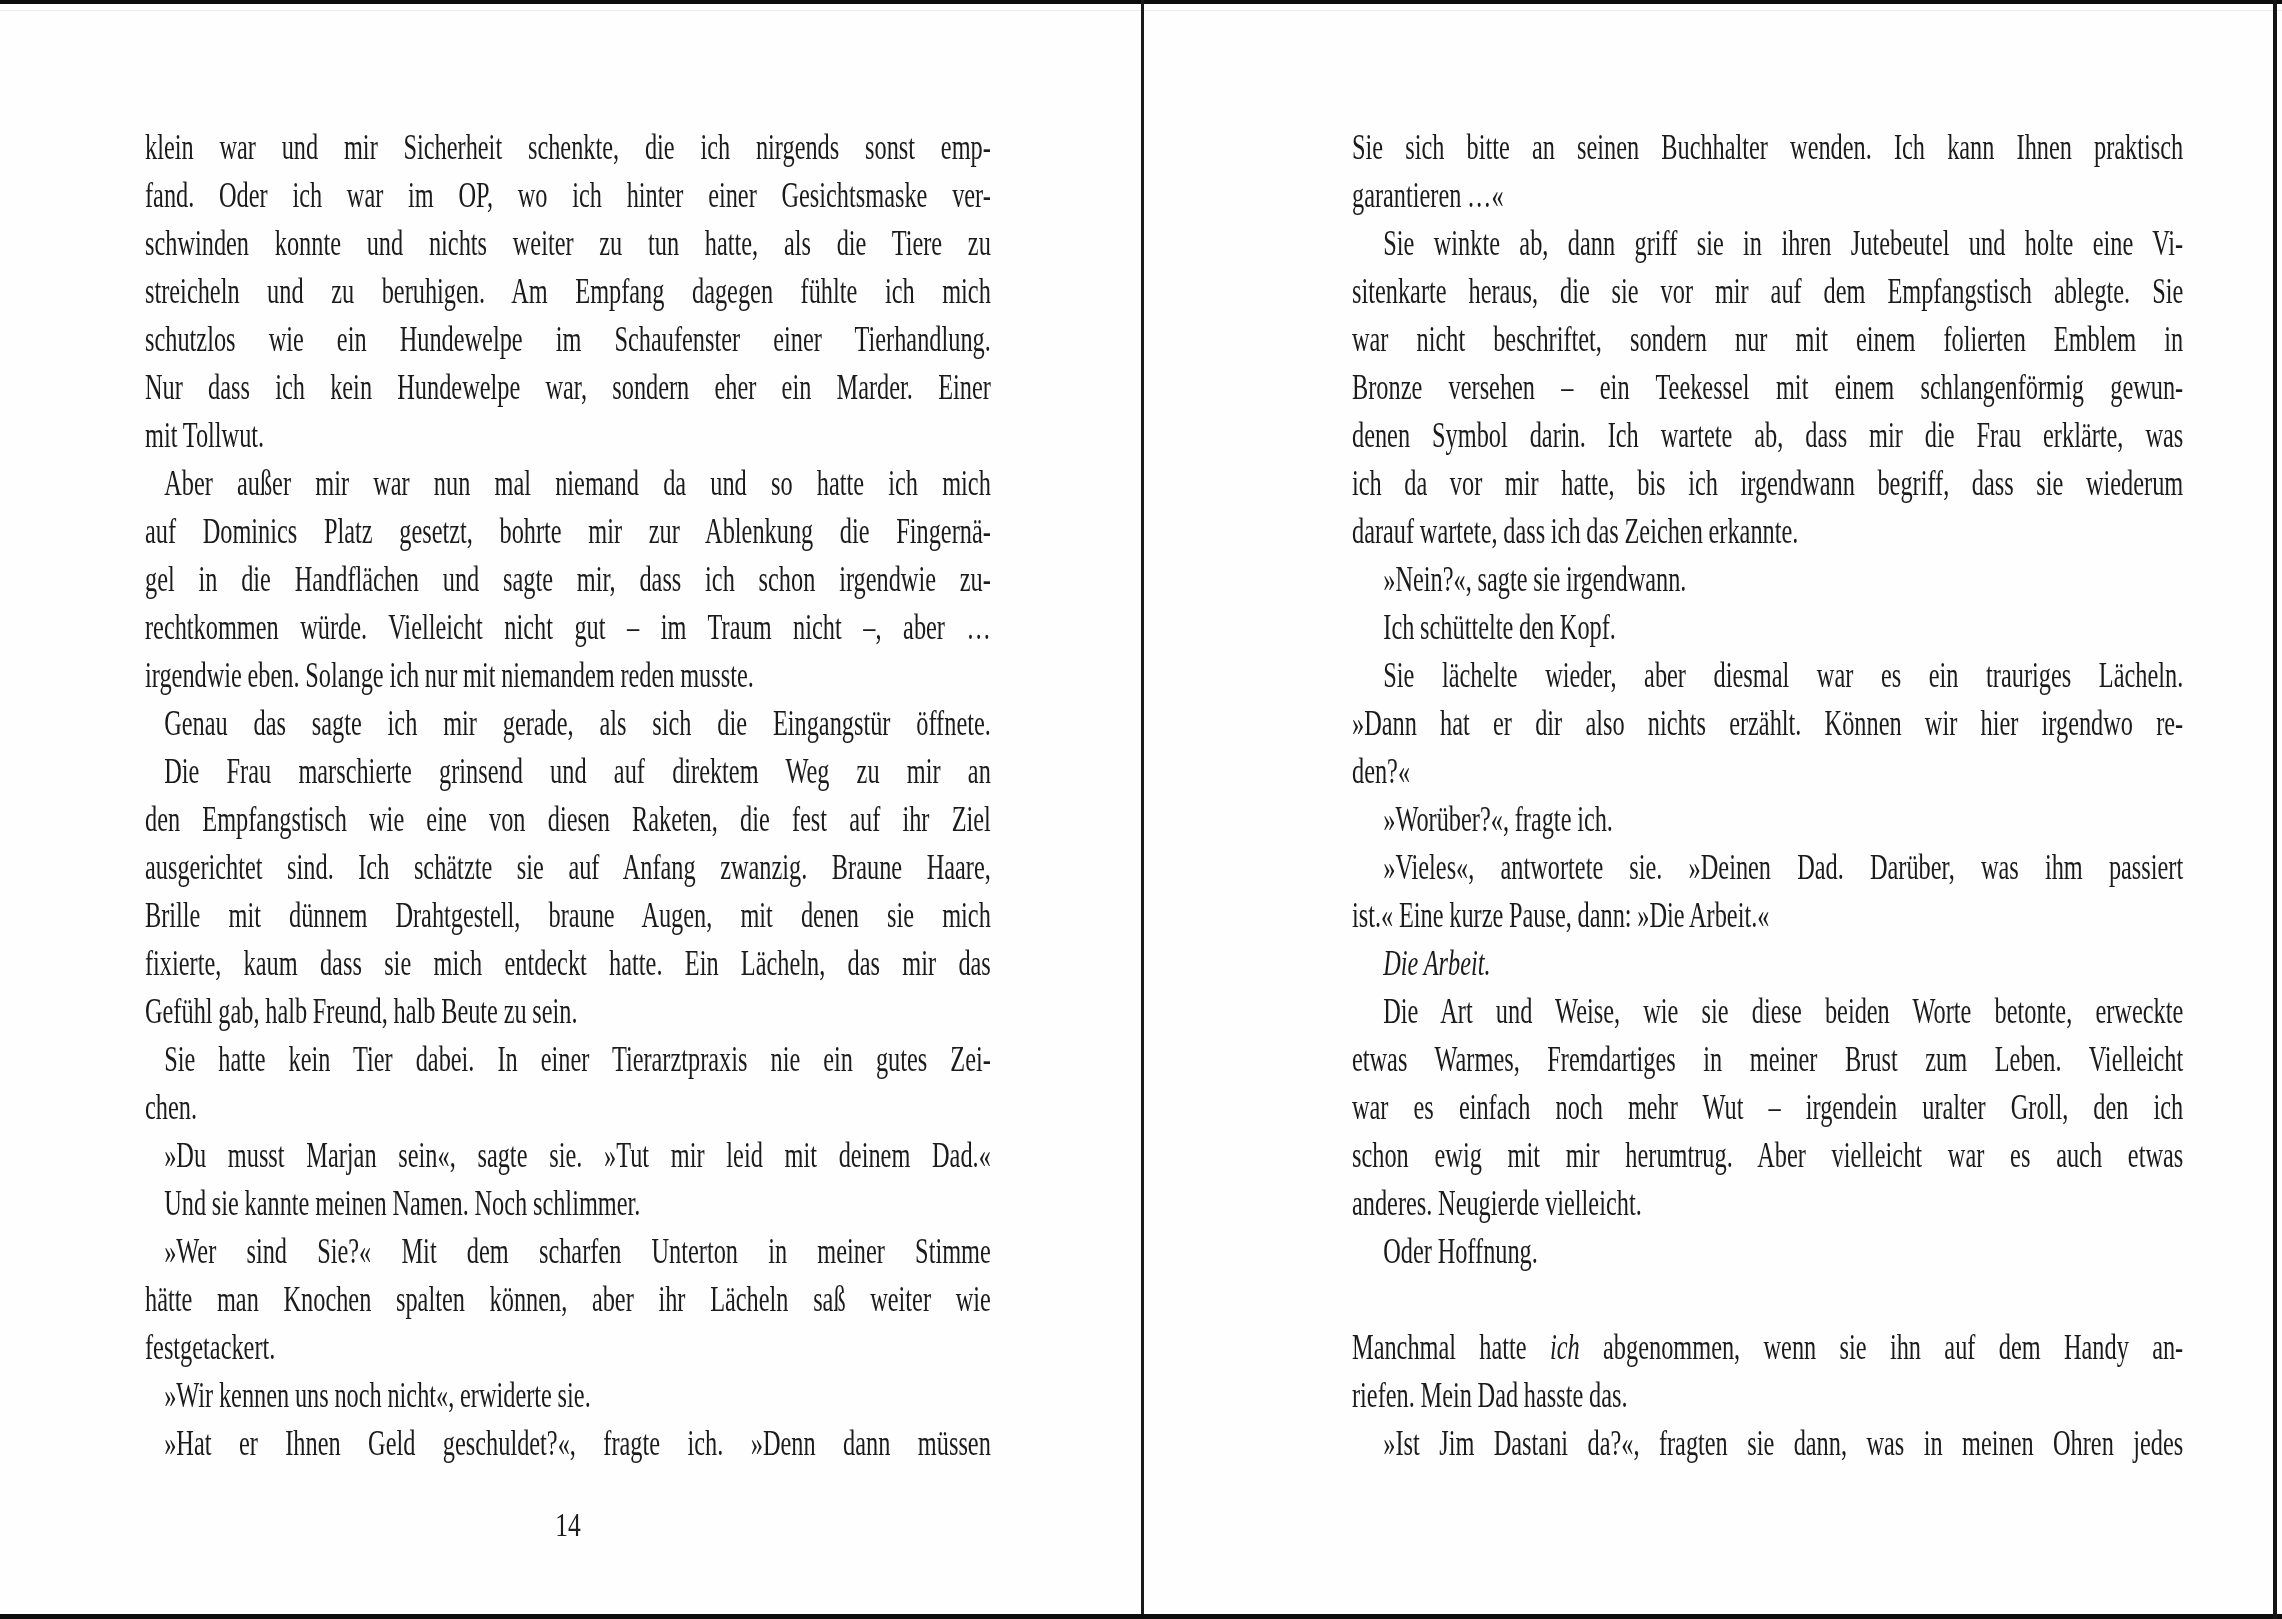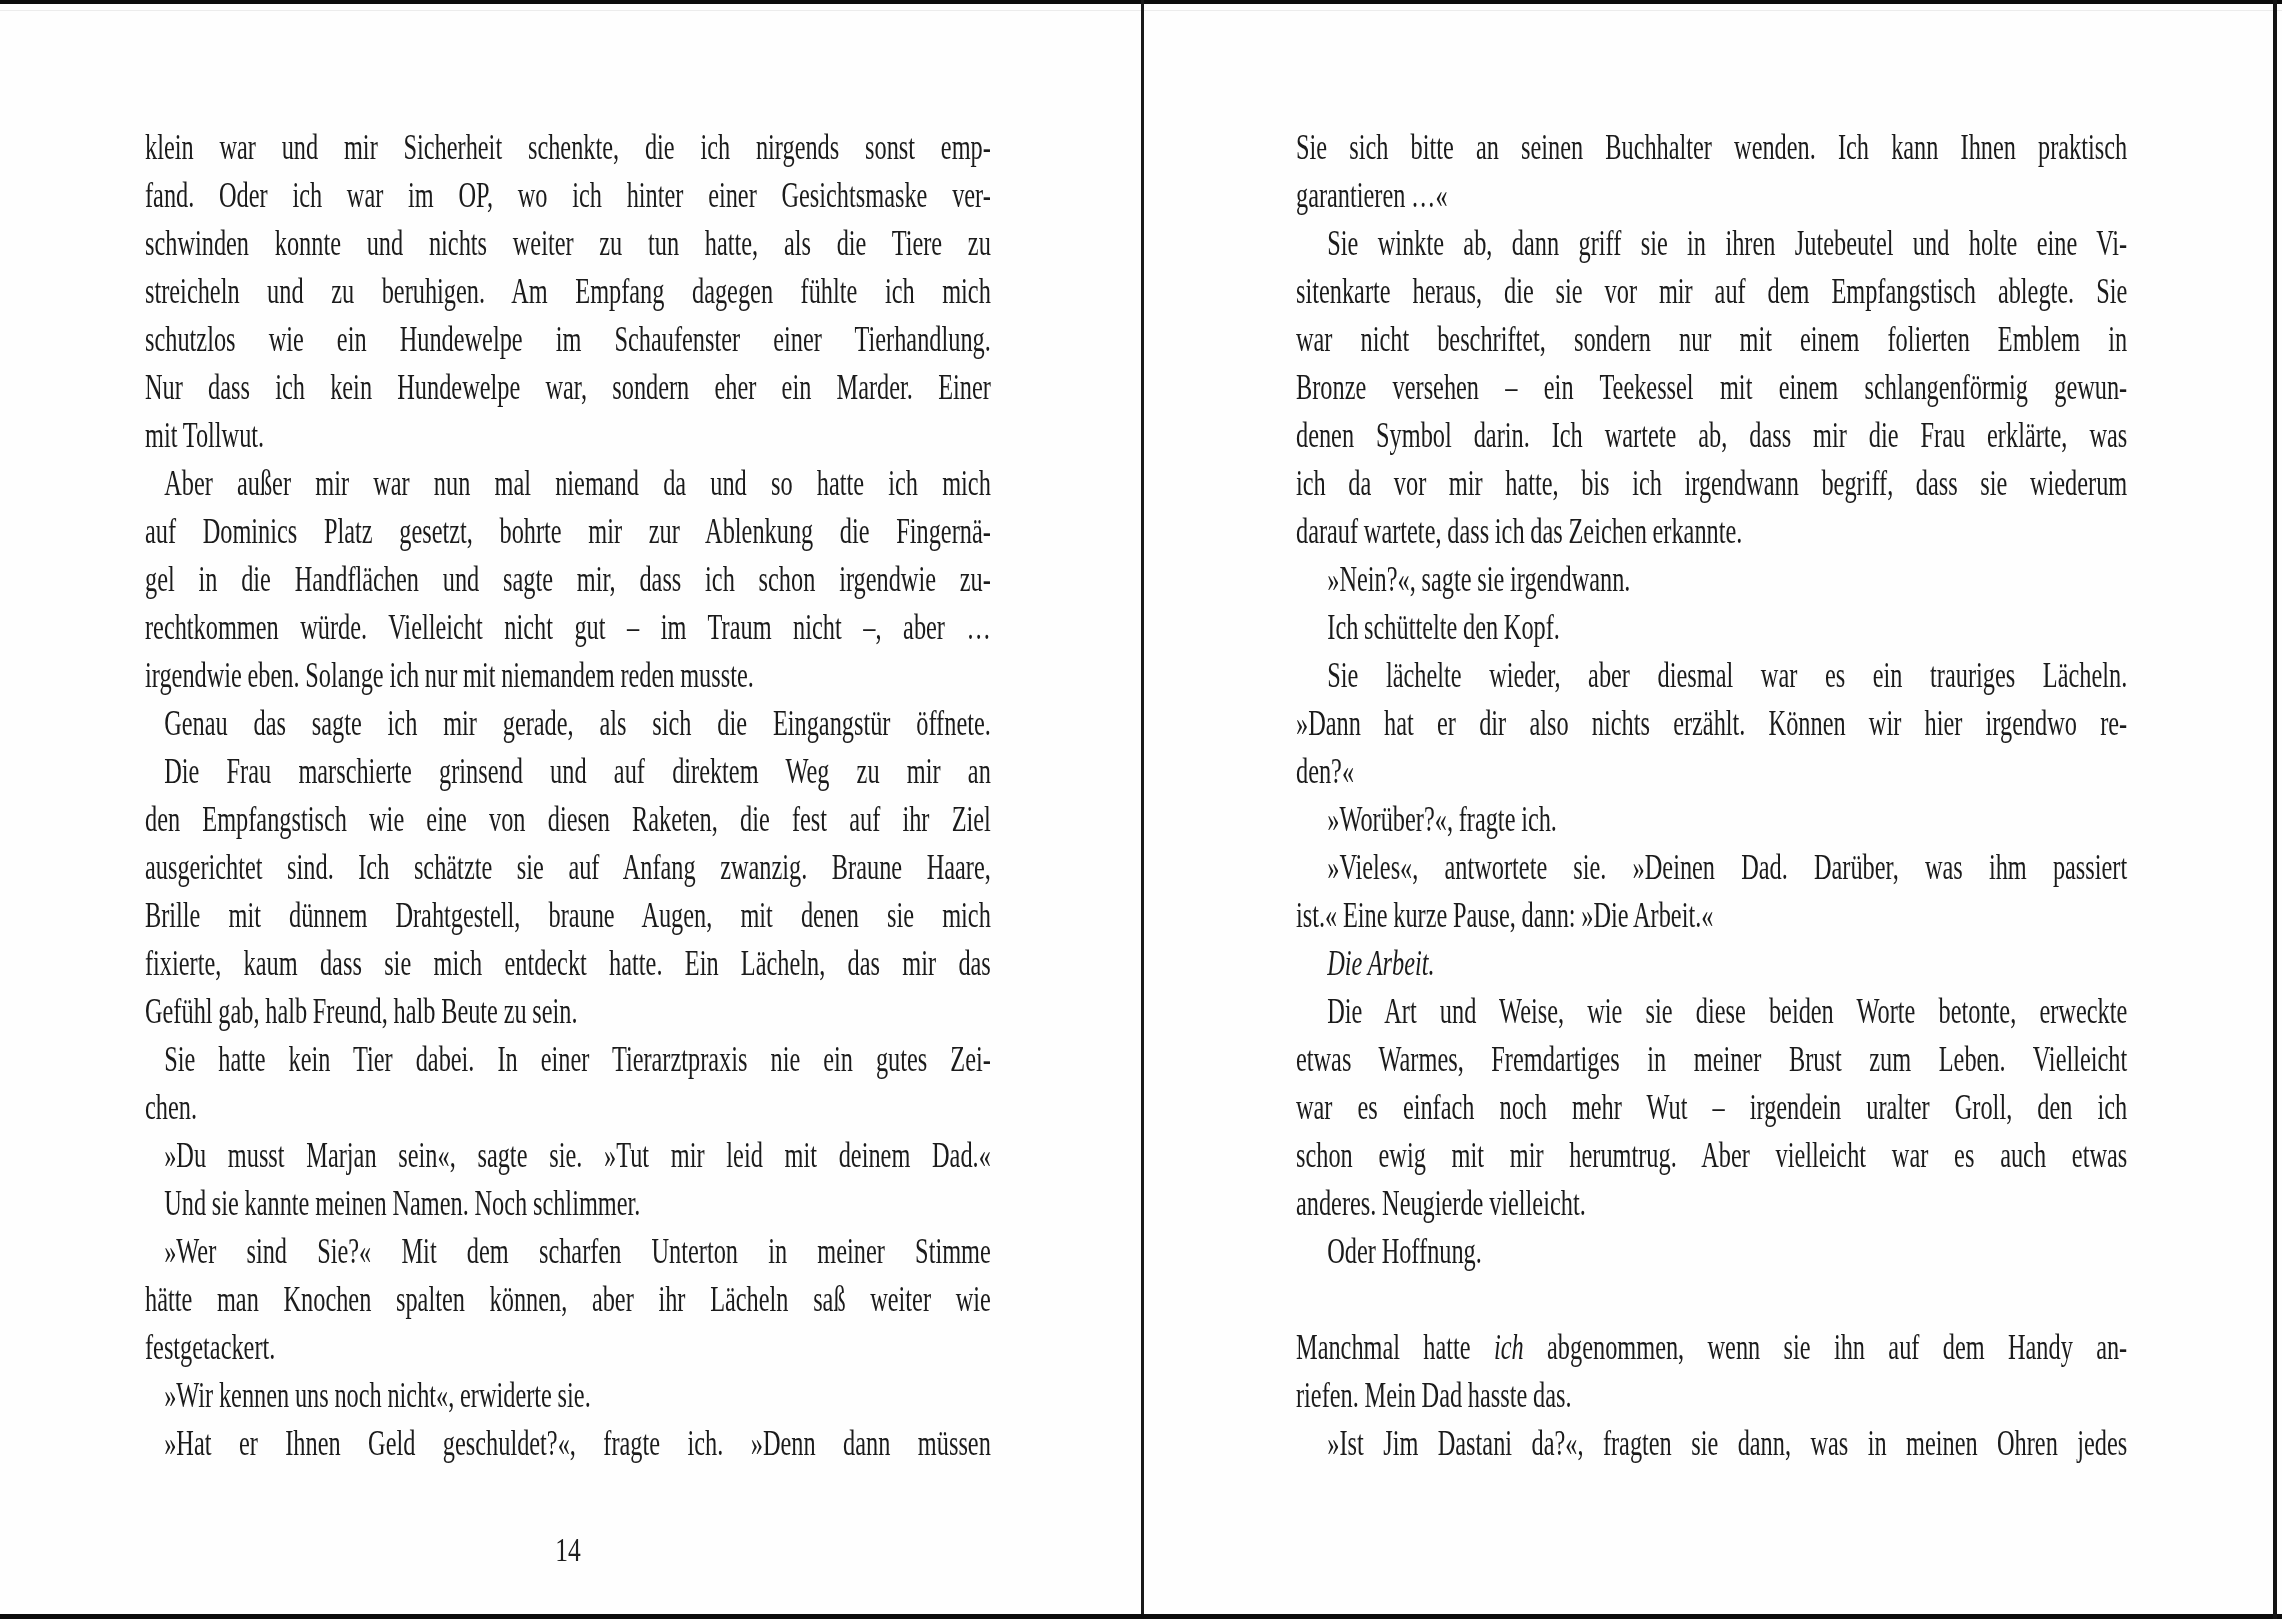--- a/index.html
+++ b/index.html
@@ -10,21 +10,21 @@
   }
   .edge{position:absolute;background:#0c0c0c;}
   #edge-top{left:0;top:0;width:2283px;height:3.8px;}
   #edge-bottom{left:0;top:1614px;width:2283px;height:5.7px;}
   #edge-right{left:2273px;top:0;width:3.8px;height:1620px;background:#141414;}
   #gutter-line{position:absolute;left:1141px;top:0;width:2.9px;height:1620px;background:#1a1a1a;}
   #scan-line-top{position:absolute;left:0;top:9.5px;width:2283px;height:1px;background:rgba(0,0,0,0.07);}
 
   .page{position:absolute;top:0;height:1620px;}
   #page-left{left:0;width:924px;}
-  #page-right{left:1144px;width:951px;}
+  #page-right{left:1200px;width:951px;}
 
   .textblock{
     position:absolute;top:124px;
     transform:scaleX(0.695);transform-origin:0 0;
   }
   #text-left{left:145px;width:1217px;}
   #text-right{left:152px;width:1196px;} 
 
   .line{
     height:48px;line-height:48px;font-size:35px;
@@ -32,21 +32,21 @@
     word-spacing:-0.5px;
     white-space:normal;
   }
   .line.endpara{text-align-last:left;}
   #text-left .line.indent{padding-left:27.6px;}
   #text-right .line.indent{padding-left:45px;}
   .italic{font-style:italic;}
 
   .pagenum{
     position:absolute;top:1501px;height:48px;line-height:48px;
-    font-size:34px;text-align:center;color:#1e1e1e;margin-top:25px;
+    font-size:34px;text-align:center;color:#1e1e1e;
   }
   #pagenum-left{left:145px;width:846px;}
   #pagenum-right{left:152px;width:833px;}
   .pagenum span{display:inline-block;transform:scaleX(0.75);}
 </style>
 </head>
 <body>
 
 <div id="edge-top" class="edge"></div>
 <div id="scan-line-top"></div>

